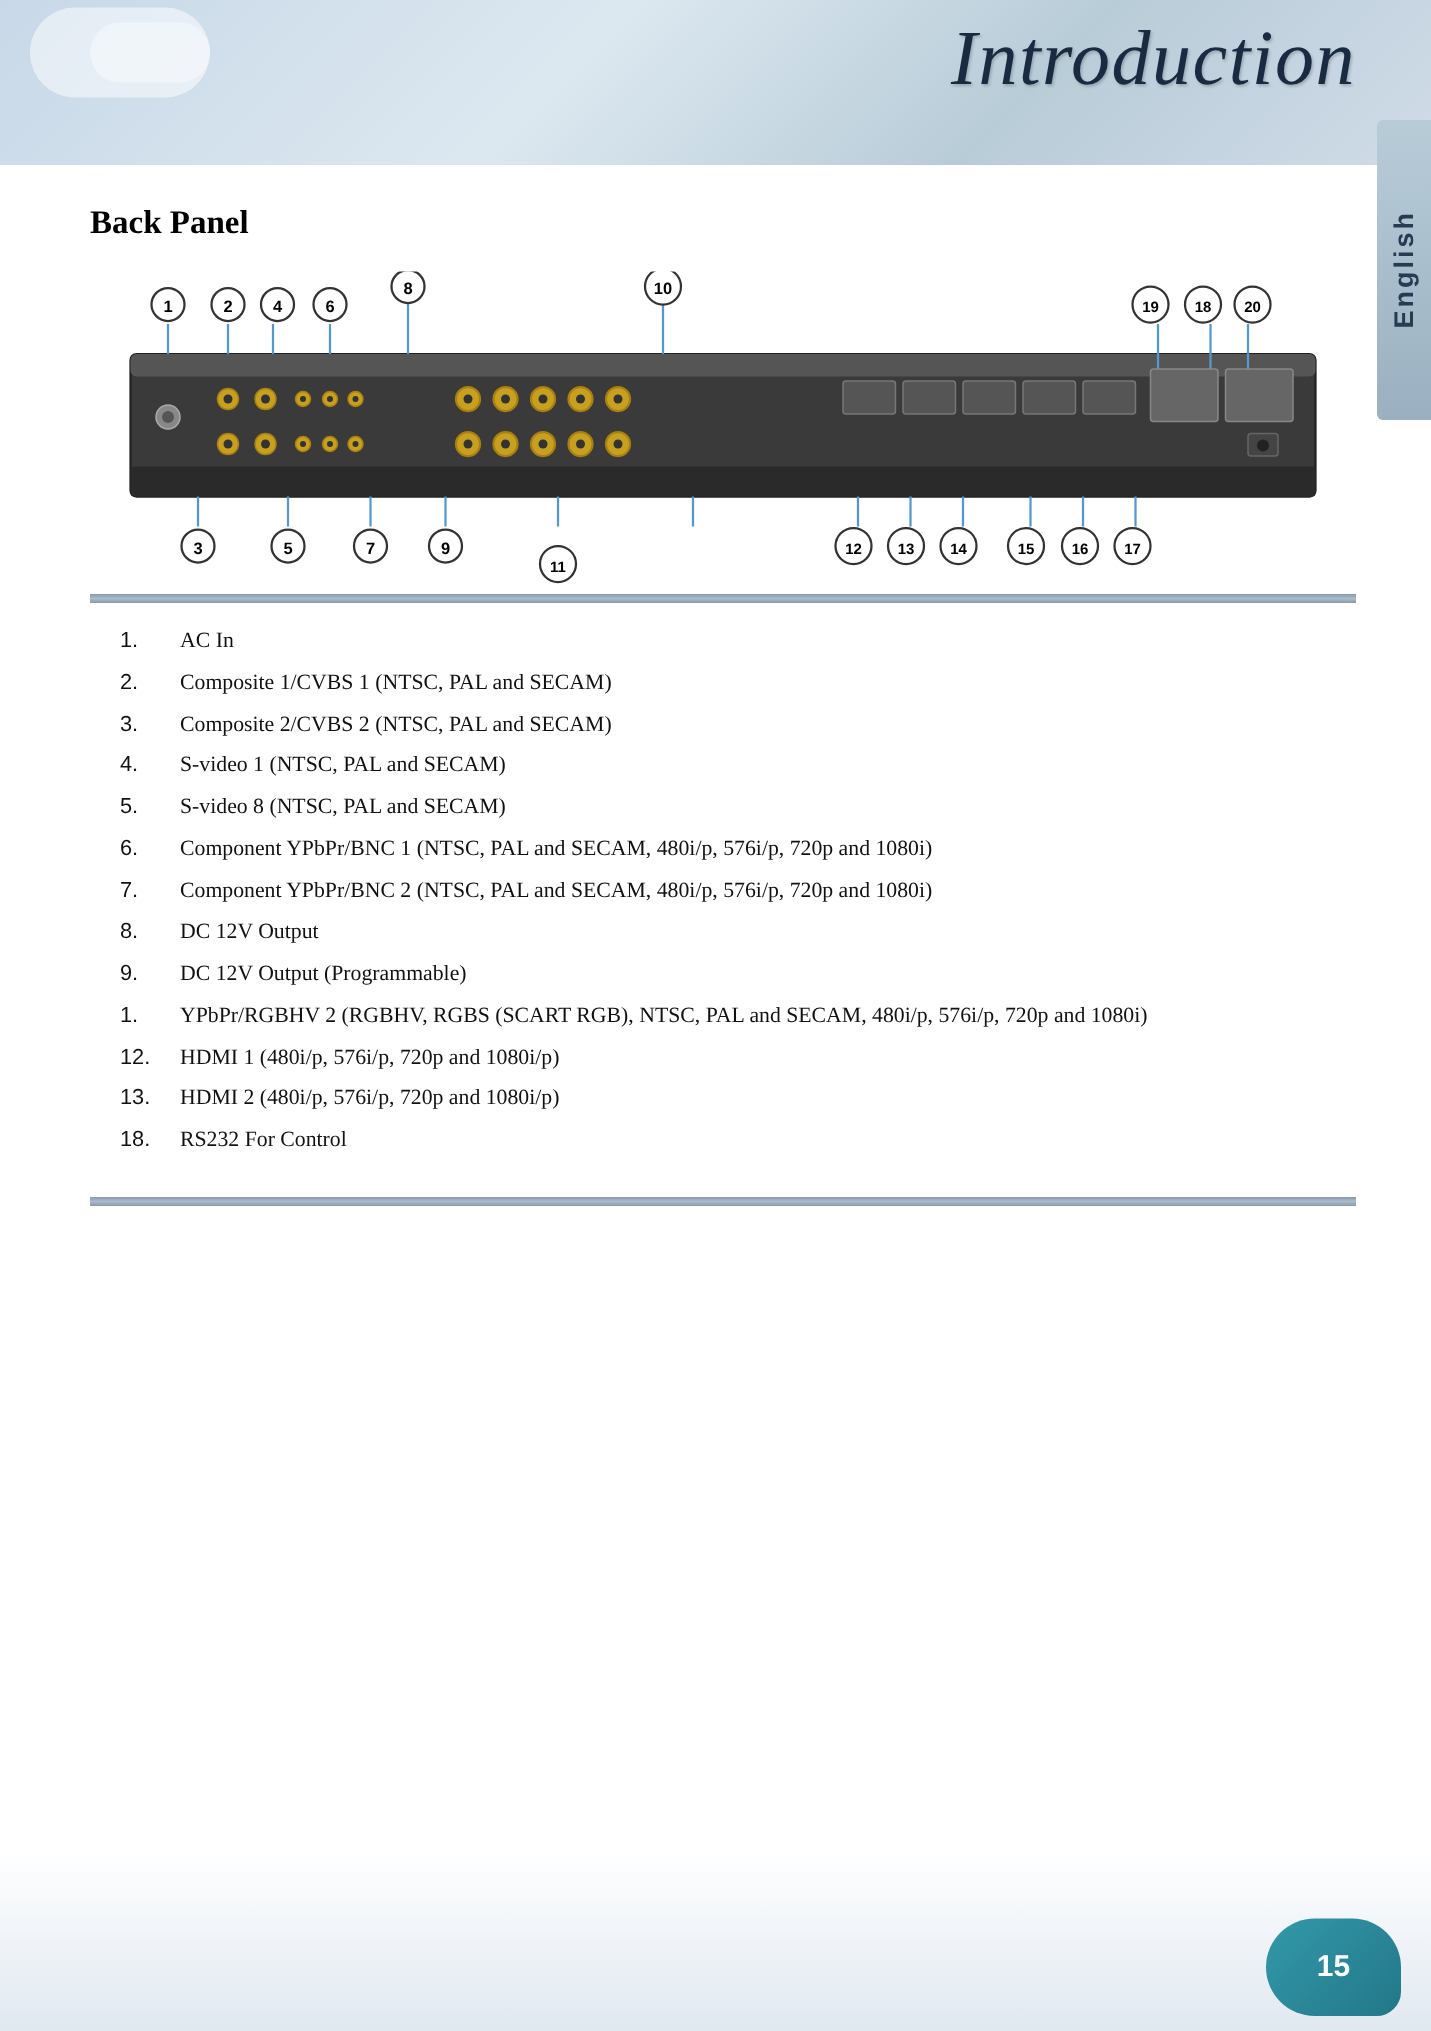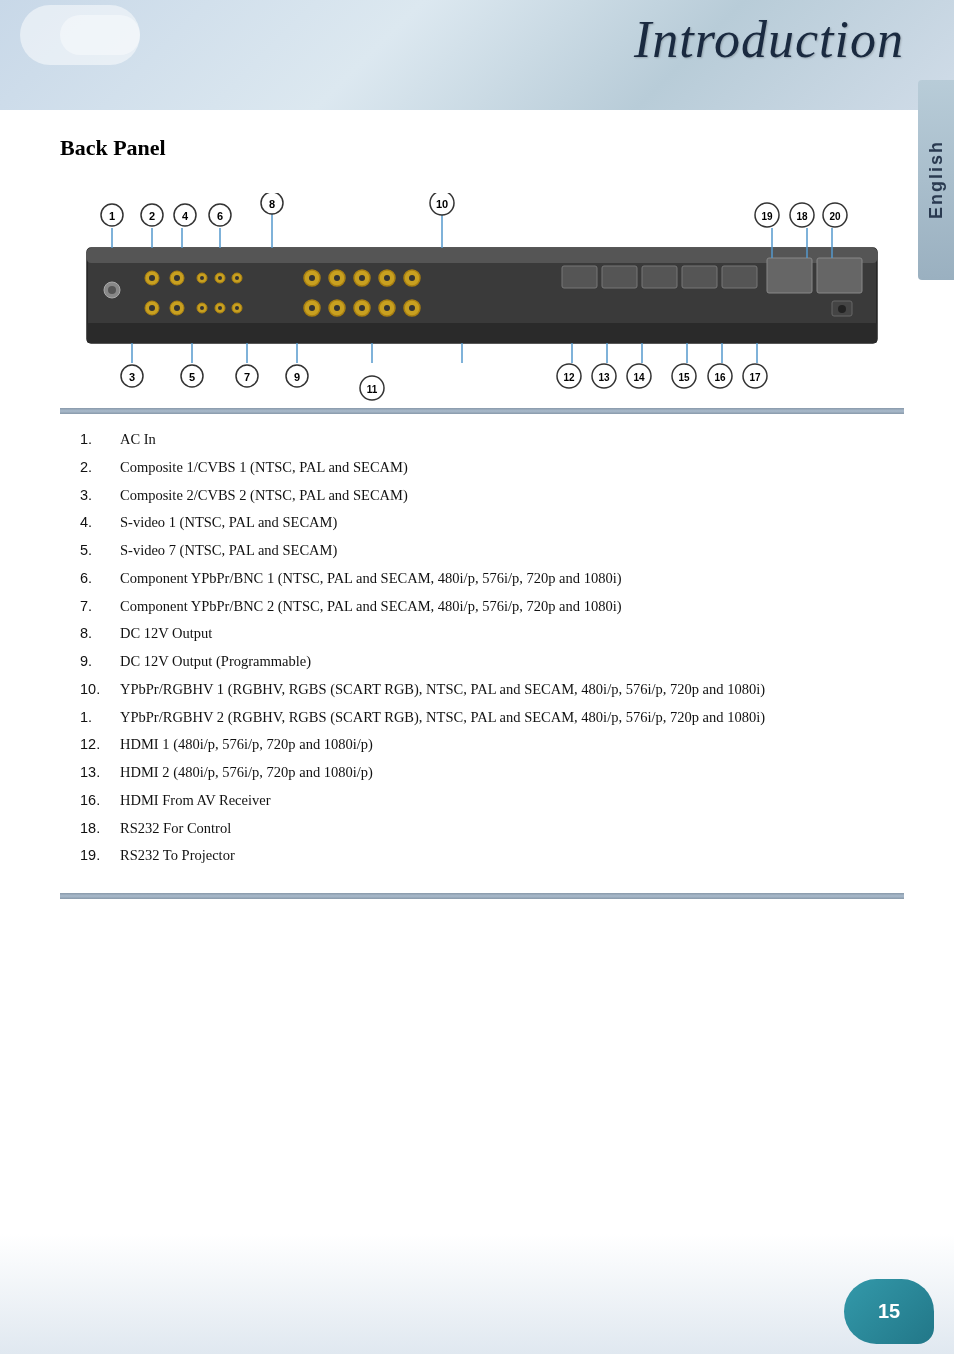--- a/index.html
+++ b/index.html
@@ -88,21 +88,21 @@
       z-index: 1;
     }
 
     .content-inner {
       padding: 25px 50px 20px 60px;
     }
 
     .section-title {
       font-size: 22px;
       font-weight: bold;
-      margin-bottom: 32px;
+      margin-bottom: 20px;
       color: #000;
     }
 
     
     .divider-bar {
       height: 6px;
       background: linear-gradient(180deg, #8899aa 0%, #aabbcc 50%, #8899aa 100%);
       margin: 5px 0;
     }
 
@@ -353,65 +353,53 @@
         <div class="list-item">
           <span class="list-num">3.</span>
           <span class="list-text">Composite 2/CVBS 2 (NTSC, PAL and SECAM)</span>
         </div>
         <div class="list-item">
           <span class="list-num">4.</span>
           <span class="list-text">S-video 1 (NTSC, PAL and SECAM)</span>
         </div>
         <div class="list-item">
           <span class="list-num">5.</span>
-          <span class="list-text">S-video 7 (NTSC, PAL and SECAM)</span>
+          <span class="list-text">S-video 8 (NTSC, PAL and SECAM)</span>
         </div>
         <div class="list-item">
           <span class="list-num">6.</span>
           <span class="list-text">Component YPbPr/BNC 1 (NTSC, PAL and SECAM, 480i/p, 576i/p, 720p and 1080i)</span>
         </div>
         <div class="list-item">
           <span class="list-num">7.</span>
           <span class="list-text">Component YPbPr/BNC 2 (NTSC, PAL and SECAM, 480i/p, 576i/p, 720p and 1080i)</span>
         </div>
         <div class="list-item">
           <span class="list-num">8.</span>
           <span class="list-text">DC 12V Output</span>
         </div>
         <div class="list-item">
           <span class="list-num">9.</span>
           <span class="list-text">DC 12V Output (Programmable)</span>
         </div>
         <div class="list-item">
-          <span class="list-num">10.</span>
-          <span class="list-text">YPbPr/RGBHV 1 (RGBHV, RGBS (SCART RGB), NTSC, PAL and SECAM, 480i/p, 576i/p, 720p and 1080i)</span>
-        </div>
-        <div class="list-item">
           <span class="list-num">1.</span>
           <span class="list-text">YPbPr/RGBHV 2 (RGBHV, RGBS (SCART RGB), NTSC, PAL and SECAM, 480i/p, 576i/p, 720p and 1080i)</span>
         </div>
         <div class="list-item">
           <span class="list-num">12.</span>
           <span class="list-text">HDMI 1 (480i/p, 576i/p, 720p and 1080i/p)</span>
         </div>
         <div class="list-item">
           <span class="list-num">13.</span>
           <span class="list-text">HDMI 2 (480i/p, 576i/p, 720p and 1080i/p)</span>
         </div>
         <div class="list-item">
-          <span class="list-num">16.</span>
-          <span class="list-text">HDMI From AV Receiver</span>
-        </div>
-        <div class="list-item">
           <span class="list-num">18.</span>
           <span class="list-text">RS232 For Control</span>
-        </div>
-        <div class="list-item">
-          <span class="list-num">19.</span>
-          <span class="list-text">RS232 To Projector</span>
         </div>
       </div>
 
     <div class="divider-bar" style="margin-top:10px;"></div>
 
   </div>
 
   <div class="bottom-area">
     <div class="teal-blob">
       <span>15</span>

